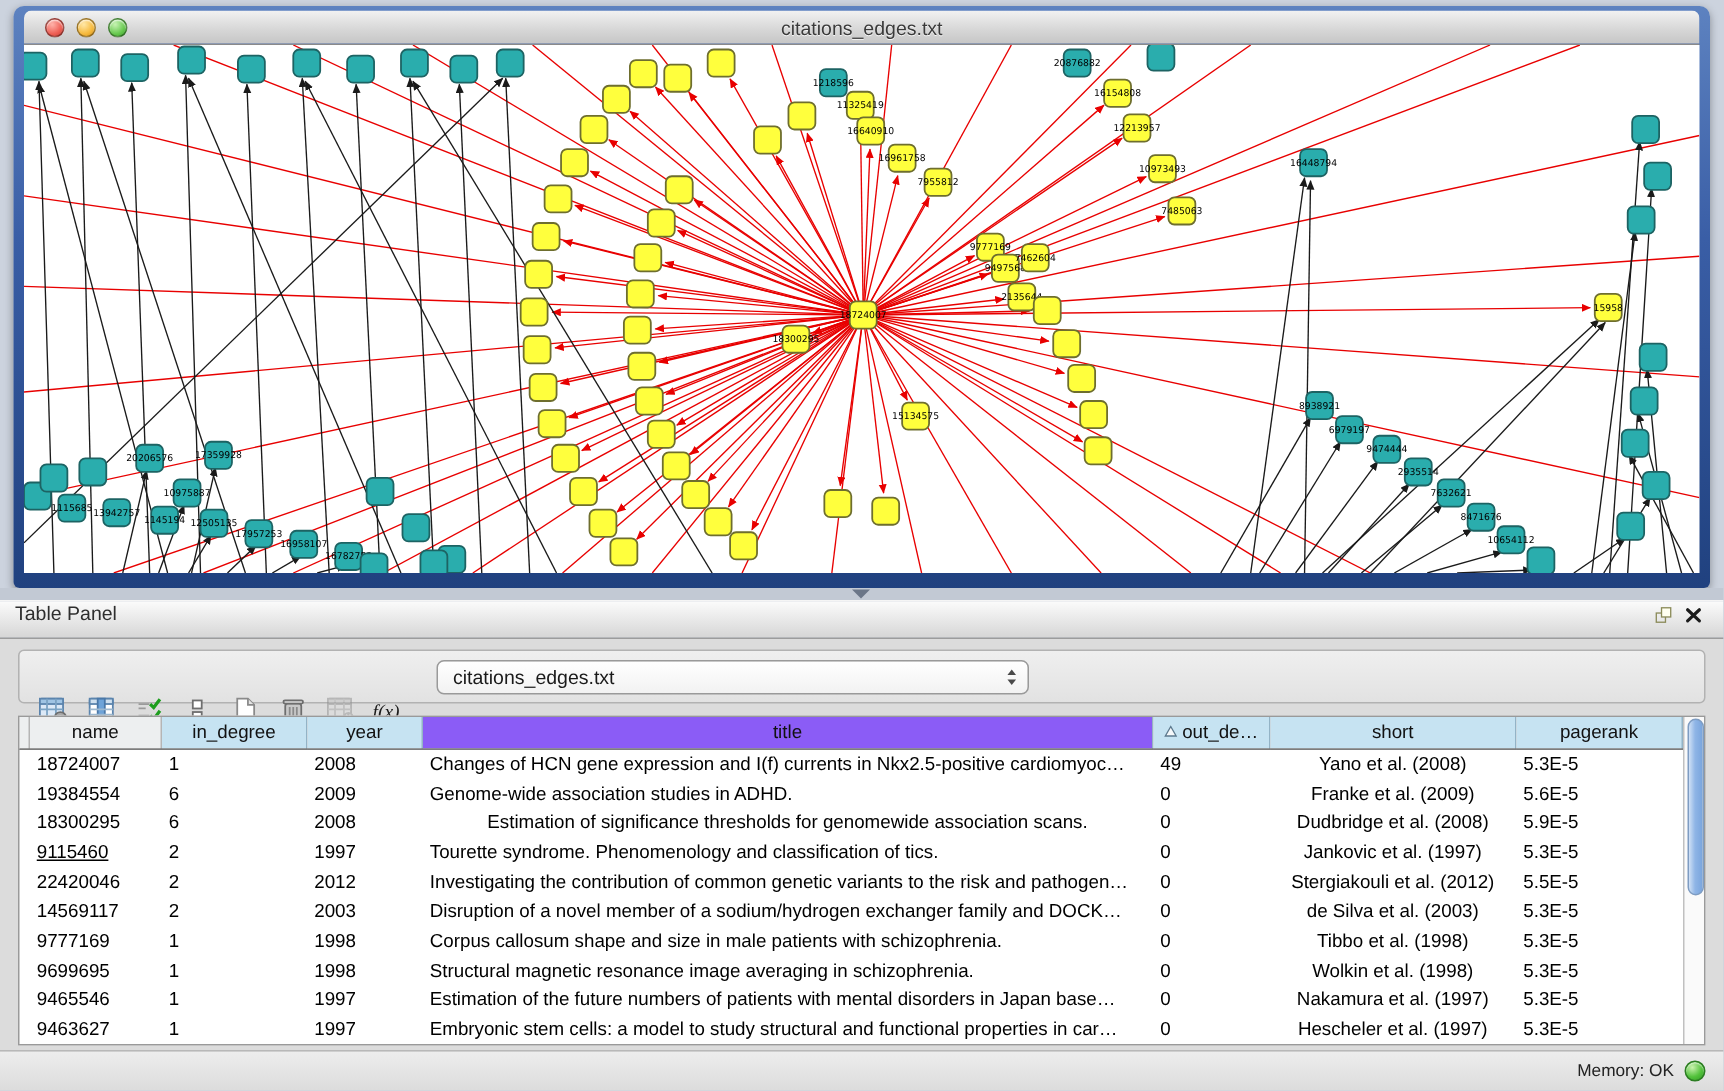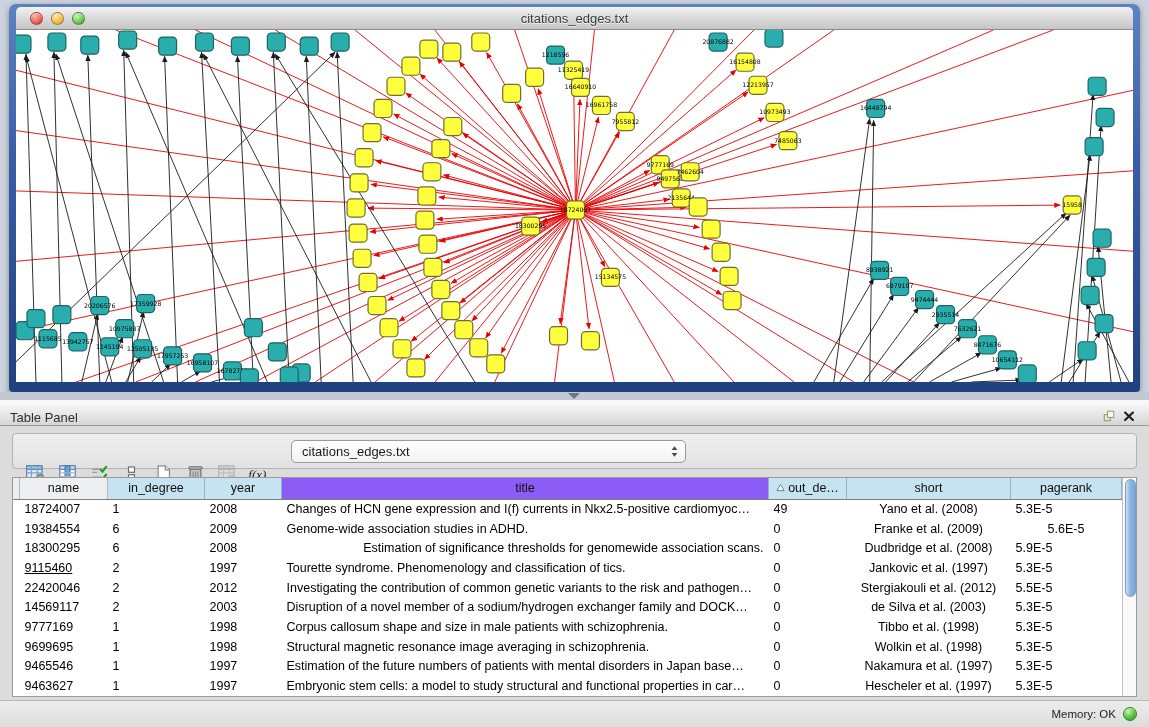--- a/index.html
+++ b/index.html
@@ -29,21 +29,21 @@
   .node-lab { font-family:"DejaVu Sans",sans-serif; font-size:6.2px; fill:#000; text-anchor:middle; }
 
   
   .splitter { height:8px; position:relative; background:#c2c9d4; }
   .split-grip { position:absolute; left:568px; top:1px; width:0; height:0;
     border-left:6px solid transparent; border-right:6px solid transparent; border-top:6px solid #6b7688; }
 
   
   .panel-header { height:26px; background:linear-gradient(180deg,#fbfbfb,#d6d6d6);
     border-top:1px solid #f5f5f5; border-bottom:1px solid #9c9c9c;
-    display:flex; align-items:flex-end; padding:0 10px; }
+    display:flex; align-items:flex-start; padding:0 10px; }
   .panel-title { font-size:13px; color:#2e2e2e; }
   .panel-header .spacer { flex:1; }
   .hdr-btn { width:20px; height:18px; display:flex; align-items:center; justify-content:center; cursor:default; }
   .hdr-btn svg { width:14px; height:14px; }
 
   .panel-body { flex:1; background:#dcdcdc; display:flex; flex-direction:column; }
 
   .toolbar { margin:7px 12px 0 12px; height:36px; background:linear-gradient(180deg,#efefef,#e2e2e2);
     border:1px solid #b2b2b2; border-radius:4px; display:flex; align-items:center; padding:0 8px; gap:4px; }
   .tb-btn { width:28px; height:28px; display:flex; align-items:center; justify-content:center; border-radius:3px;margin-top:44px; }
@@ -506,28 +506,28 @@
               <td style="text-align: left;">5.3E-5</td>
             </tr>
             <tr>
               <td style="text-align: left;"></td>
               <td style="text-align: left;">19384554</td>
               <td style="text-align: left;">6</td>
               <td style="text-align: left;">2009</td>
               <td style="text-align: left;">Genome-wide association studies in ADHD.</td>
               <td style="text-align: left;">0</td>
               <td style="text-align: center;">Franke et al. (2009)</td>
-              <td style="text-align: center;">5.6E-5</td>
+              <td style="text-align: left;">5.6E-5</td>
             </tr>
             <tr>
               <td style="text-align: left;"></td>
               <td style="text-align: left;">18300295</td>
               <td style="text-align: left;">6</td>
               <td style="text-align: left;">2008</td>
-              <td style="text-align: right;">Estimation of significance thresholds for genomewide association scans.</td>
+              <td style="text-align: center;">Estimation of significance thresholds for genomewide association scans.</td>
               <td style="text-align: left;">0</td>
               <td style="text-align: center;">Dudbridge et al. (2008)</td>
               <td style="text-align: left;">5.9E-5</td>
             </tr>
             <tr>
               <td style="text-align: left;"></td>
               <td style="text-align: left; text-decoration: underline;">9115460</td>
               <td style="text-align: left;">2</td>
               <td style="text-align: left;">1997</td>
               <td style="text-align: left; margin-left: 20px;">Tourette syndrome. Phenomenology and classification of tics.</td>

